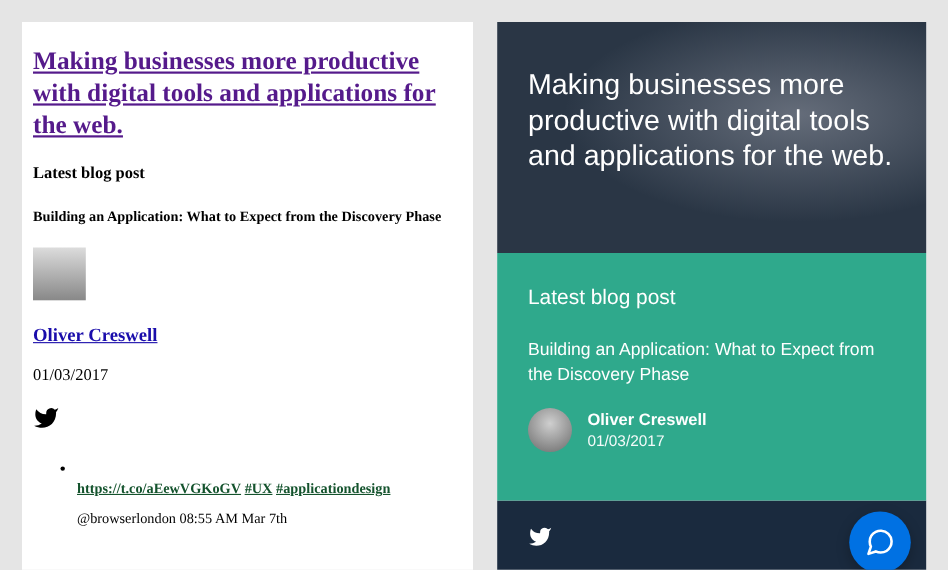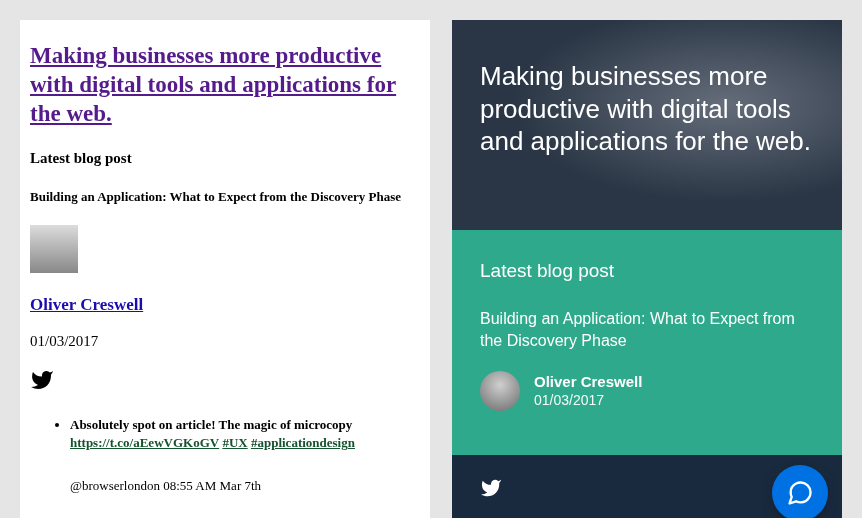--- a/index.html
+++ b/index.html
@@ -74,21 +74,21 @@
   }
   .left ul {
     padding-left: 40px;
     font-size: 13px;
   }
   .left ul li {
     margin-bottom: 4px;
     line-height: 1.4;
   }
   .twlink { color: #14532d; text-decoration: underline; cursor: pointer; }
-  .twmeta { margin-top: 24px; }
+  .twmeta { margin-top: 8px; }
   
   .right {
     padding: 0;
     font-family: 'Segoe UI', 'Helvetica Neue', Arial, sans-serif;
     position: relative;
   }
   .right-hero {
     background: #2a3645;
     color: #fff;
     padding: 40px 28px 40px 28px;
@@ -181,21 +181,20 @@
     <div class="avatar-left"></div>
     <div class="left-author">Oliver Creswell</div>
     <div class="left-date">01/03/2017</div>
     <div>
       <svg class="twitter-left" viewBox="0 0 24 24" fill="#000">
         <path d="M23 3a10.9 10.9 0 01-3.14 1.53 4.48 4.48 0 00-7.86 3v1A10.66 10.66 0 013 4s-4 9 5 13a11.64 11.64 0 01-7 2c9 5 20 0 20-11.5a4.5 4.5 0 00-.08-.83A7.72 7.72 0 0023 3z"></path>
       </svg>
     </div>
     <ul>
       <li>
-        <span><b>Absolutely spot on article! The magic of microcopy</b></span>
         <br>
         <span class="twlink"><b>https://t.co/aEewVGKoGV</b></span>
         <span class="twlink"><b>#UX</b></span>
         <span class="twlink"><b>#applicationdesign</b></span>
         <div class="twmeta">@browserlondon 08:55 AM Mar 7th</div>
       </li>
     </ul>
   </div>
 
   <div class="panel right">

